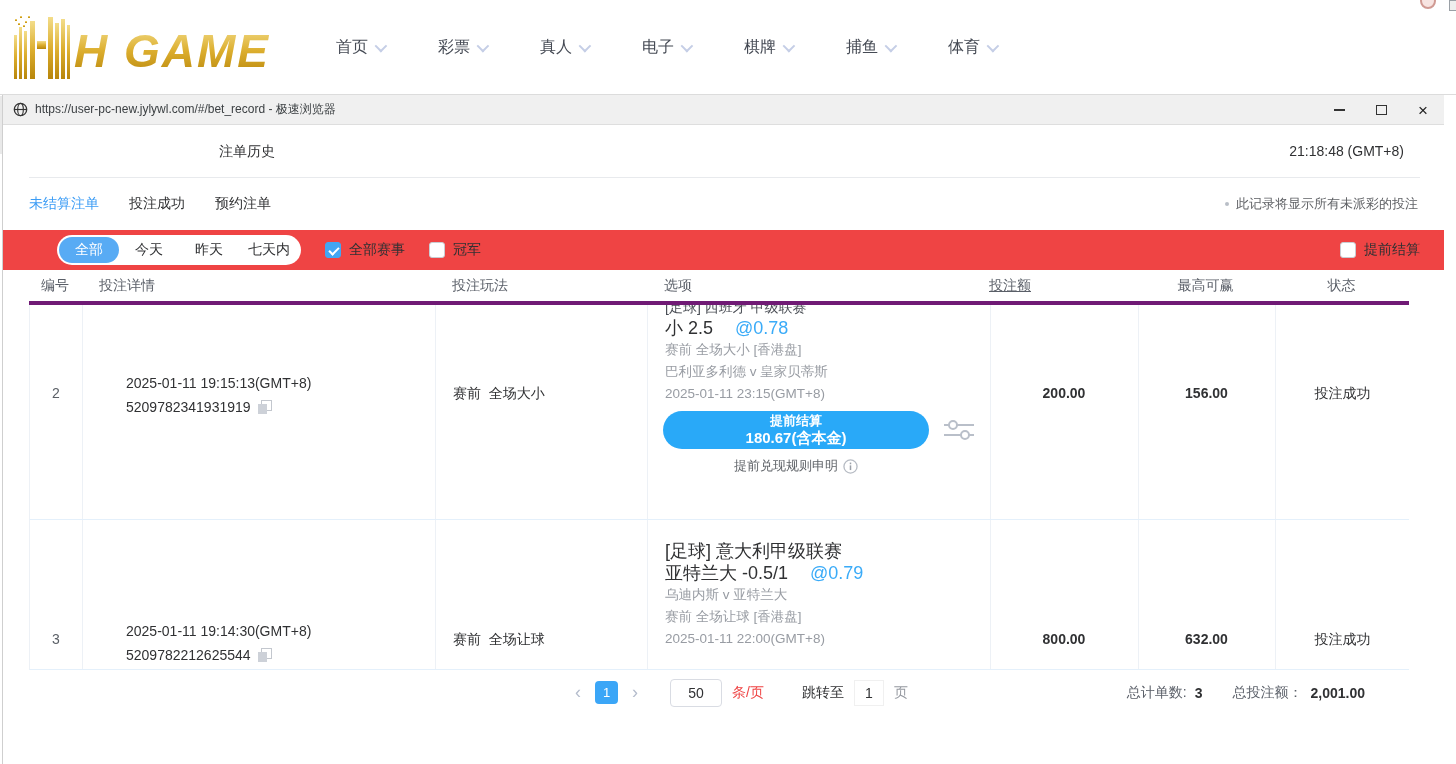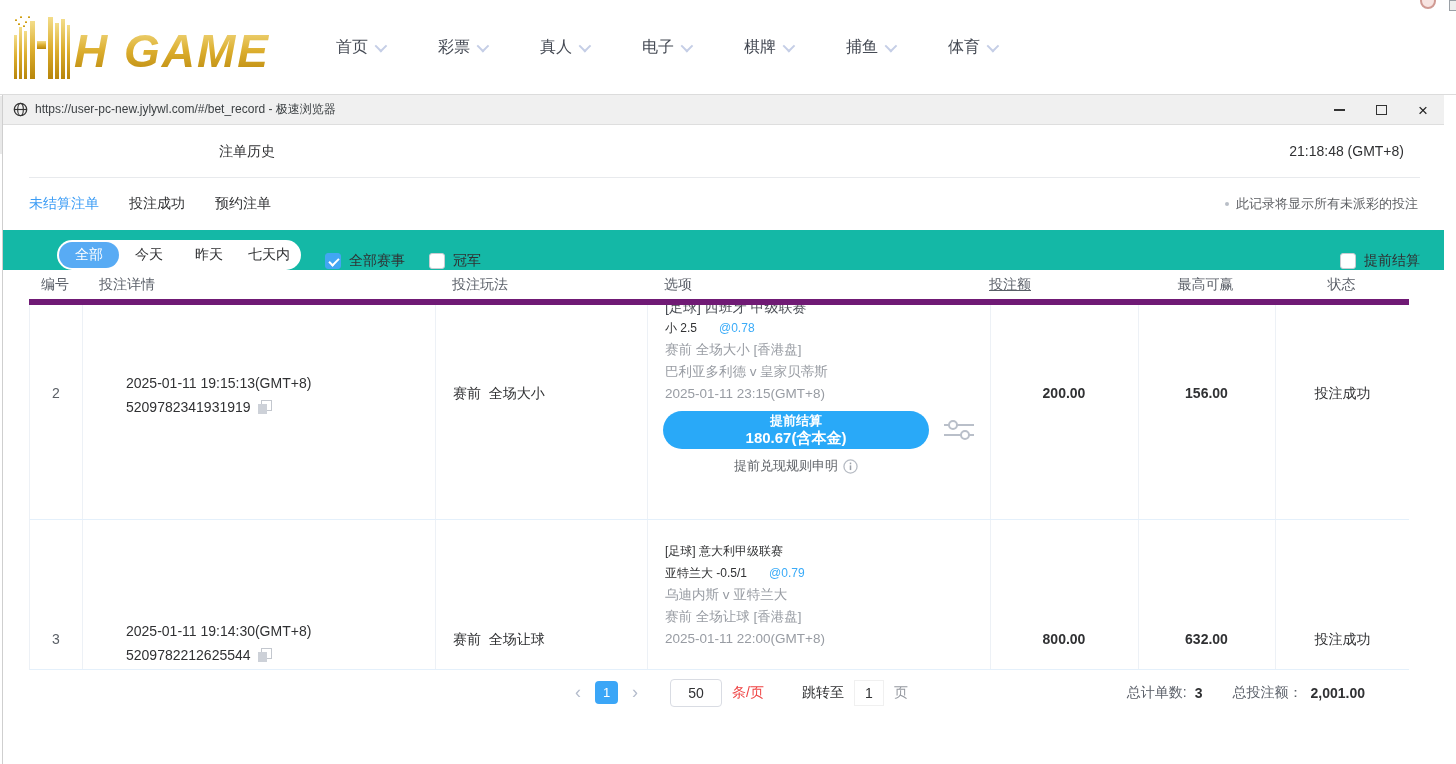--- a/index.html
+++ b/index.html
@@ -35,34 +35,34 @@
   .page-header .hline { position:absolute; left:26px; right:24px; bottom:0; border-bottom:1px solid #e8eaed; }
   .ptitle { position:absolute; left:216px; top:18px; font-size:14px; color:#303133; }
   .clock { position:absolute; right:40px; top:18px; font-size:14px; color:#303133; }
 
   .tabs-row { position:relative; height:52px; display:flex; align-items:center; padding-left:26px; gap:30px; }
   .tab { font-size:14px; color:#303133; cursor:pointer; }
   .tab.active { color:#3b9cf5; }
   .tabs-note { position:absolute; right:26px; top:0; height:52px; display:flex; align-items:center; gap:7px; font-size:13px; color:#606266; }
   .note-dot { width:4px; height:4px; border-radius:50%; background:#b9bec7; display:inline-block; }
 
-  .filter-row { position:relative; height:40px; background:#14b8a6; display:flex; align-items:flex-end; padding-left:54px; }
+  .filter-row { position:relative; height:40px; background:#ef4444; display:flex; align-items:center; padding-left:54px; }
   .pillbox { background:#fff; border-radius:16px; height:30px; display:flex; align-items:center; padding:0 2px; }
   .pill { width:60px; height:26px; border-radius:14px; display:flex; align-items:center; justify-content:center; font-size:14px; color:#303133; cursor:pointer; }
   .pill.active { background:#58abf4; color:#fff; }
   .cbgroup { display:flex; align-items:center; gap:8px; margin-left:24px; cursor:pointer; }
   .cbox { width:16px; height:16px; border-radius:3px; border:1px solid #c9ccd2; background:#fff; position:relative; }
   .cbox.checked { background:#42a6f3; border-color:#42a6f3; }
   .cbox.checked::after { content:""; position:absolute; left:5px; top:2px; width:4px; height:8px; border:solid #fff; border-width:0 2px 2px 0; transform:rotate(45deg); }
   .cblabel { font-size:14px; color:#303133; }
   .early-right { position:absolute; right:24px; display:flex; align-items:center; gap:8px; cursor:pointer; }
 
   
   .table { position:relative; margin-left:26px; width:1380px; }
-  .thead { display:flex; height:35px; align-items:center; border-bottom:6px solid #701a75; }
+  .thead { display:flex; height:35px; align-items:center; border-bottom:4px solid #701a75; }
   .th { font-size:14px; color:#5a5f68; }
   .th.c0 { width:52px; text-align:center; }
   .th.c1 { width:353px; padding-left:18px; }
   .th.c2 { width:212px; padding-left:18px; }
   .th.c3 { width:343px; padding-left:18px; }
   .th.c4 { width:148px; text-align:left;text-decoration:underline; }
   .th.c5 { width:137px; text-align:center; }
   .th.c6 { width:135px; text-align:center; }
 
   .trow { position:relative; border-bottom:1px solid #e4f0fb; border-left:1px solid #edf1f6; }
@@ -78,21 +78,21 @@
   .cell-play { left:423px; white-space:pre; }
   .cell-amt { left:960px; width:148px; text-align:center; font-weight:600; }
   .cell-mwin { left:1108px; width:137px; text-align:center; font-weight:600; }
   .cell-status { left:1245px; width:135px; text-align:center; }
   .row2 .cell-no,.row2 .cell-play,.row2 .cell-amt,.row2 .cell-mwin,.row2 .cell-status { top:80px; }
   .row2 .cell-det { top:66px; }
   .row3 .cell-no,.row3 .cell-play,.row3 .cell-amt,.row3 .cell-mwin,.row3 .cell-status { top:111px; }
   .row3 .cell-det { top:99px; }
 
   .cell-opt { position:absolute; left:635px; top:0; width:325px; }
-  .optline { line-height:22px; font-size:12px; color:#303133; }
+  .optline { line-height:22px; font-size:18px; color:#303133; }
   .optline.gray { color:#989ca3; font-size:13.5px; }
   .clipline { height:12px; overflow:hidden; }
   .clipline span { display:block; margin-top:-9px; line-height:22px; font-size:14px; color:#4a4e55; }
   .pickline { display:flex; gap:22px; align-items:center; }
   .odds { color:#3aabf8; }
   .row3 .cell-opt { padding-top:20px; }
 
   .cash-note { margin-top:12px; line-height:22px; font-size:13px; color:#303133; }
   .cash-wrap { margin-top:6px; display:flex; align-items:center; }
   .cash-btn { width:266px; height:38px; margin-left:-2px; border:none; border-radius:19px; background:#29a9f8; color:#fff; cursor:pointer; display:flex; flex-direction:column; align-items:center; justify-content:center; line-height:1.25; font-family:"Liberation Sans",sans-serif; }

